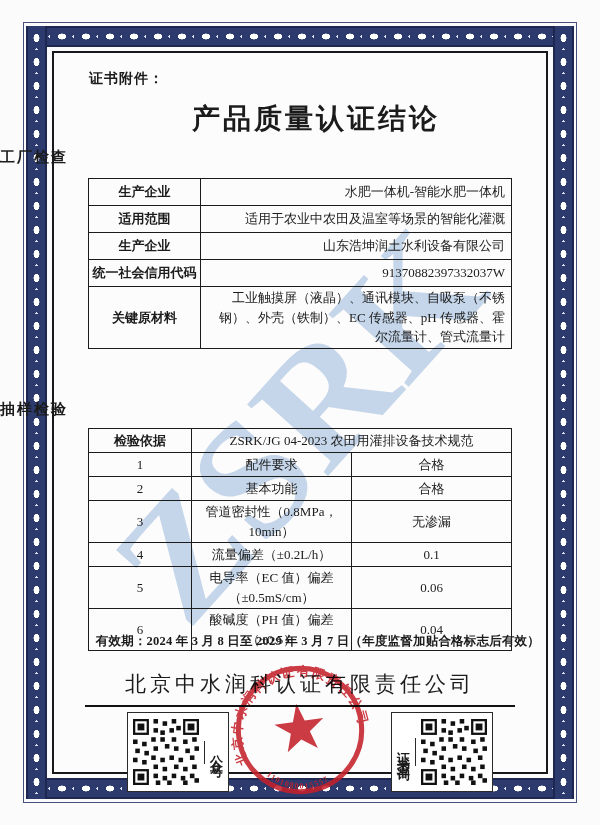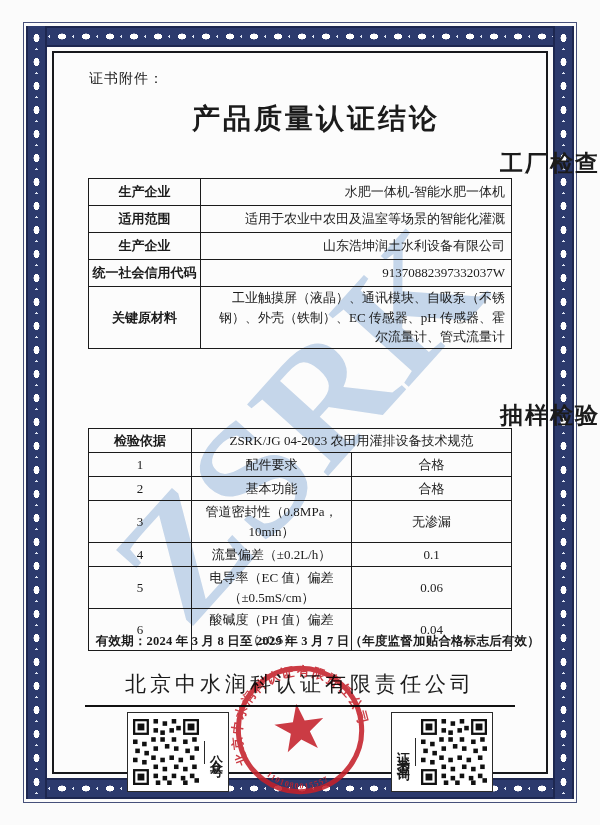--- a/index.html
+++ b/index.html
@@ -28,23 +28,23 @@
   .frame-inner{position:absolute;left:52px;top:51px;right:52px;bottom:51px;border:2px solid #17181c;background:#fcfcfc;}
 
   
   .watermark{position:absolute;left:10px;top:330px;width:580px;text-align:center;
     font-size:165px;font-weight:bold;color:rgba(141,175,216,0.50);
     transform:rotate(-48deg);transform-origin:50% 50%;letter-spacing:2px;pointer-events:none;z-index:1;
     font-family:"Liberation Serif",serif;}
 
   .content{position:absolute;left:0;top:0;width:600px;height:825px;z-index:2;}
 
-  .attachment{position:absolute;left:89px;top:70px;font-size:14px;font-weight:normal;letter-spacing:1px;}
+  .attachment{position:absolute;left:89px;top:70px;font-size:14px;font-weight:bold;letter-spacing:1px;}
   .title{position:absolute;left:16px;top:100px;width:600px;text-align:center;font-size:28px;font-weight:bold;letter-spacing:3px;}
-  .sec-heading{position:absolute;width:600px;text-align:right;font-size:23px;font-weight:bold;letter-spacing:2px;}
+  .sec-heading{position:absolute;width:600px;text-align:left;font-size:15px;font-weight:bold;letter-spacing:2px;}
   .h-factory{left:0;top:148px;}
   .h-sampling{left:0;top:400px;}
 
   table{border-collapse:collapse;table-layout:fixed;}
   td,th{border:1px solid #1b1b1b;font-size:13px;font-weight:normal;padding:1px 6px;line-height:1.5;}
   .t1{position:absolute;left:88px;top:178px;width:424px;}
   .t1 .lbl{width:107px;text-align:center;font-weight:bold;padding:1px 2px;}
   .t1 .val{text-align:right;padding-left:9px;}
   .t1 tr.single td{height:24px;}
   .t1 tr.double td{height:50px;}

